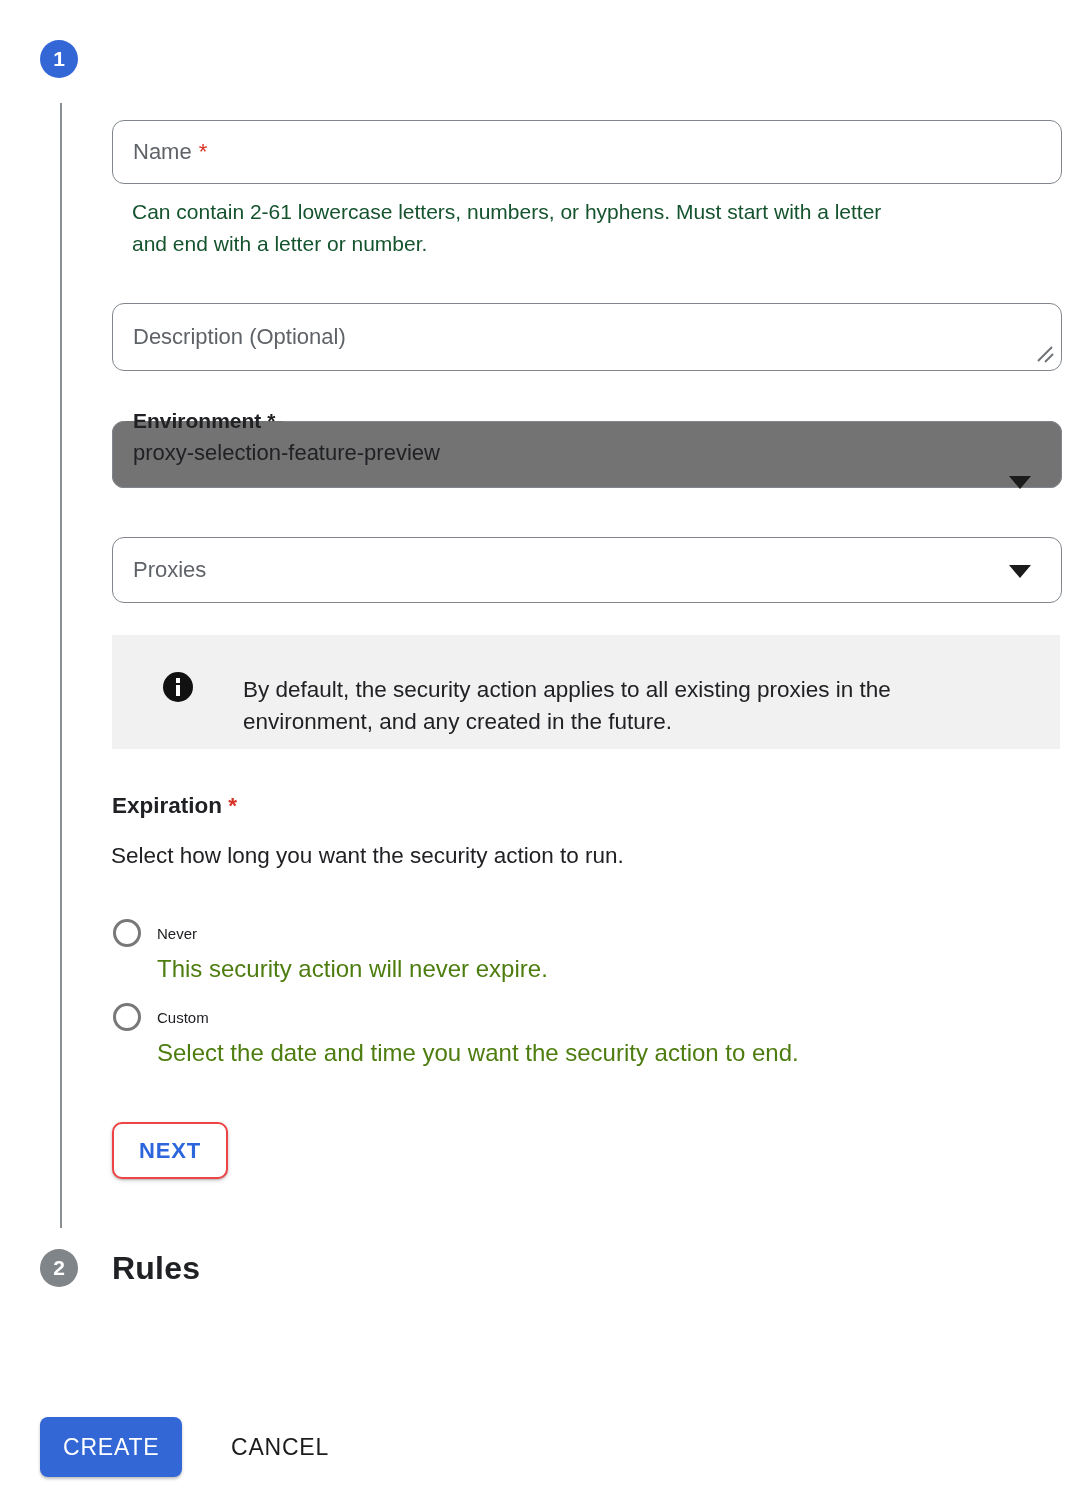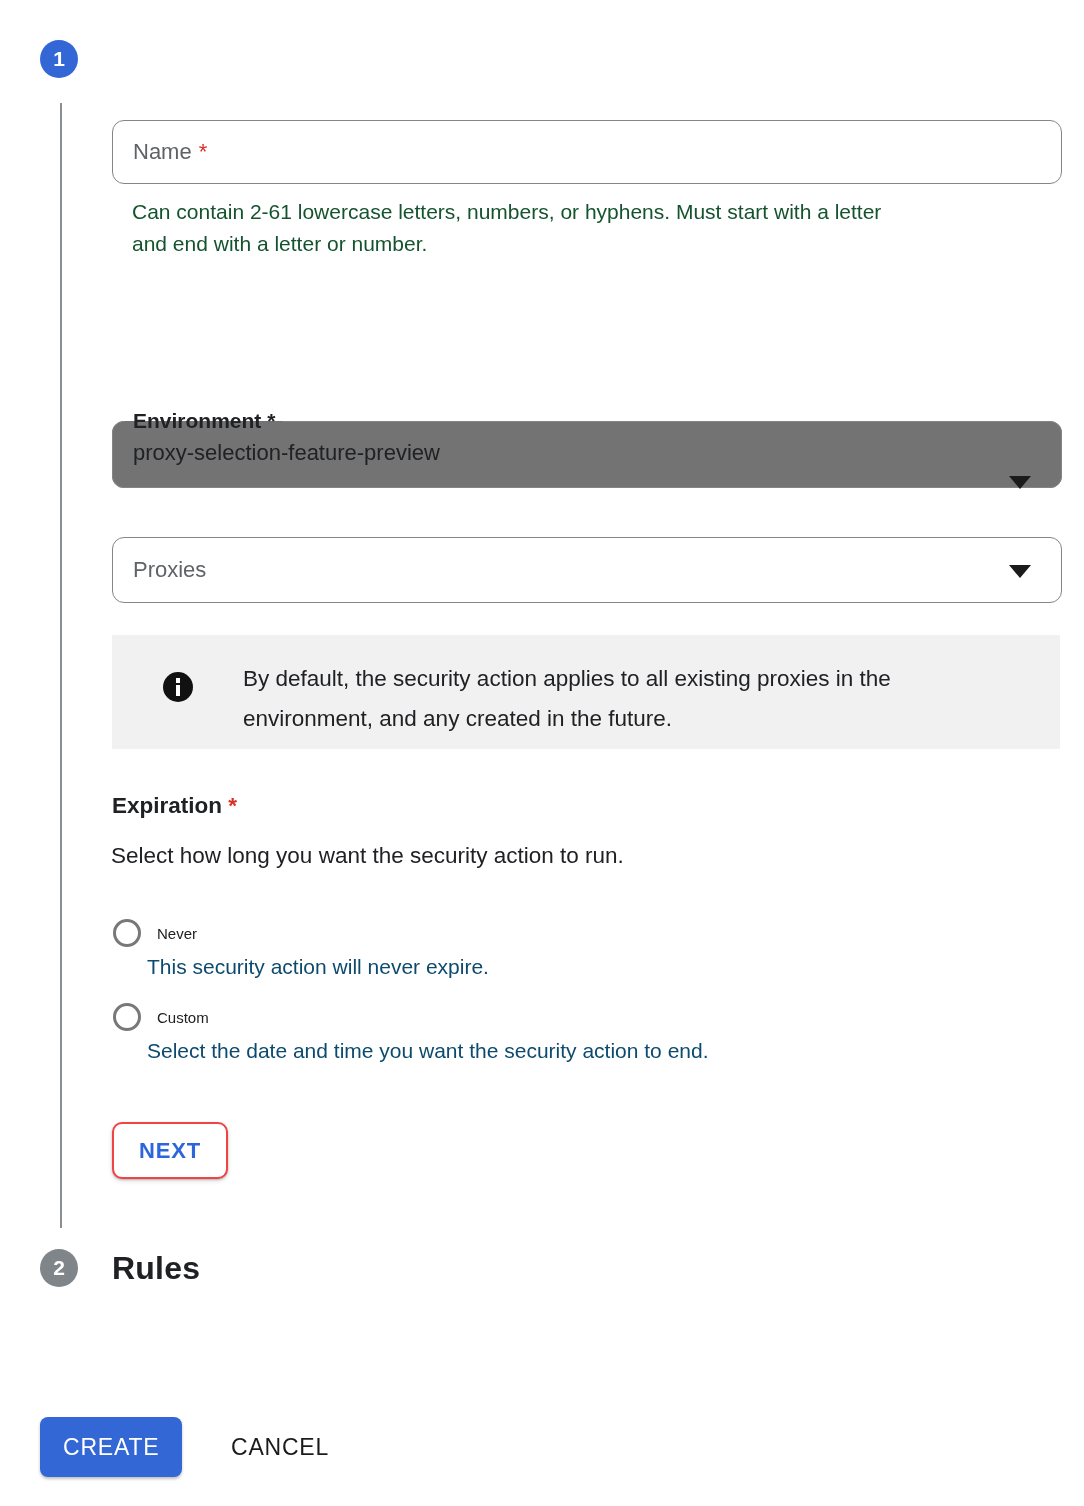--- a/index.html
+++ b/index.html
@@ -45,32 +45,32 @@
 
   .dd-arrow{ position:absolute; right:30px; width:0; height:0;
     border-left:11px solid transparent; border-right:11px solid transparent; border-top:13px solid #1b1b1b; }
   .arrow-env{ top:43px; }
   .arrow-prox{ top:27px; }
 
   .banner{ position:absolute; left:112px; top:635px; width:948px; height:114px; background:var(--banner-bg); }
   .banner-icon{ position:absolute; left:51px; top:37px; width:30px; height:30px; border-radius:50%; background:#111; }
   .banner-icon::before{ content:""; position:absolute; left:13px; top:6px; width:4px; height:5px; background:#fff; }
   .banner-icon::after{ content:""; position:absolute; left:13px; top:13px; width:4px; height:11px; background:#fff; }
-  .banner-text{ position:absolute; left:131px; top:24px; width:780px; font-size:22.5px; line-height:40px;
+  .banner-text{ position:absolute; left:131px; top:39px; width:780px; font-size:22.5px; line-height:32px;
     color:#202124; white-space:pre-line; }
 
   .exp-label{ position:absolute; left:112px; top:793px; font-size:22.5px; font-weight:700; }
   .exp-desc{ position:absolute; left:111px; top:843px; font-size:22.5px; color:#202124; }
 
   .radio-row{ position:absolute; left:113px; display:flex; align-items:center; }
   .radio-row.r1{ top:919px; }
   .radio-row.r2{ top:1003px; }
   .radio-circle{ width:28px; height:28px; border:3px solid #787878; border-radius:50%; background:#fff; flex:0 0 auto; }
   .radio-label{ margin-left:16px; font-size:15px; color:#202124; }
-  .radio-desc{ position:absolute; left:147px; font-size:21px; color:#0c4a6e; }
+  .radio-desc{ position:absolute; left:157px; font-size:24px; color:#4d7c0f; }
   .radio-desc.d1{ top:955px; }
   .radio-desc.d2{ top:1039px; }
 
   button{ font-family:"Liberation Sans", sans-serif; cursor:pointer; }
   .next-btn{ position:absolute; left:112px; top:1122px; height:57px; padding:0 25px;
     background:#fff; color:var(--link-blue); font-size:22px; font-weight:700; letter-spacing:.8px;
     border:2px solid #ef4444; border-radius:10px; box-shadow:0 1px 2px rgba(0,0,0,.22), 0 2px 5px rgba(0,0,0,.12); }
   .create-btn{ position:absolute; left:40px; top:1417px; height:60px; padding:0 23px;
     background:var(--accent-blue); color:#fff; font-size:23px; font-weight:500; letter-spacing:.8px;
     border:none; border-radius:8px; box-shadow:0 2px 3px rgba(0,0,0,.25); }
@@ -90,20 +90,27 @@
     </div>
   </div>
 
   <div class="outlined field-name">
     <span class="placeholder">Name</span>
     <span class="placeholder req-red ph-star">*</span>
   </div>
   <div class="helper">Can contain 2-61 lowercase letters, numbers, or hyphens. Must start with a letter
 and end with a letter or number.</div>
 
+  <div class="outlined field-desc">
+    <span class="placeholder">Description (Optional)</span>
+    <svg class="resize-grip" viewBox="0 0 18 18">
+      <line x1="2" y1="16" x2="16" y2="2" stroke="#6f7377" stroke-width="2"></line>
+      <line x1="9" y1="17" x2="17" y2="9" stroke="#6f7377" stroke-width="2"></line>
+    </svg>
+  </div>
 
   <fieldset class="field-env">
     <legend><span>Environment</span> <span class="req-dark">*</span></legend>
     <div class="env-value">proxy-selection-feature-preview</div>
     <div class="dd-arrow arrow-env"></div>
   </fieldset>
 
   <div class="outlined field-proxies">
     <span class="placeholder">Proxies</span>
     <div class="dd-arrow arrow-prox"></div>

